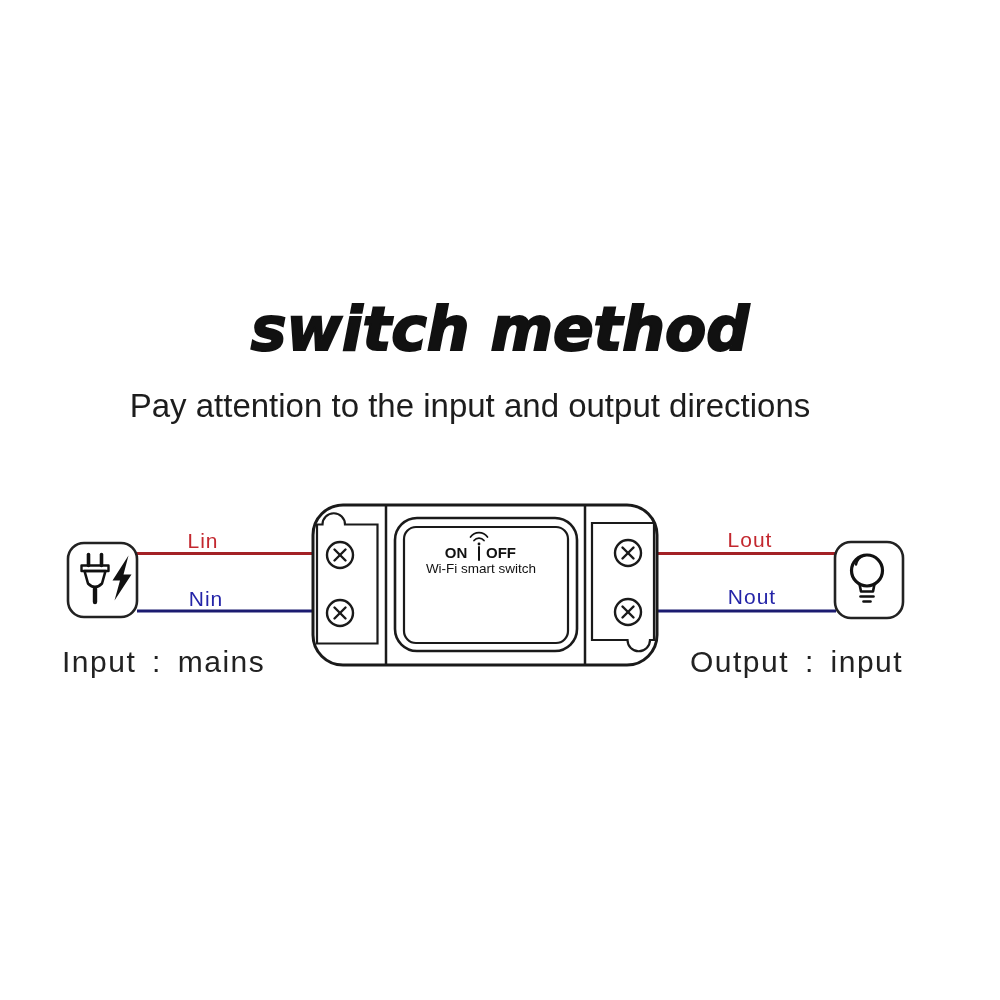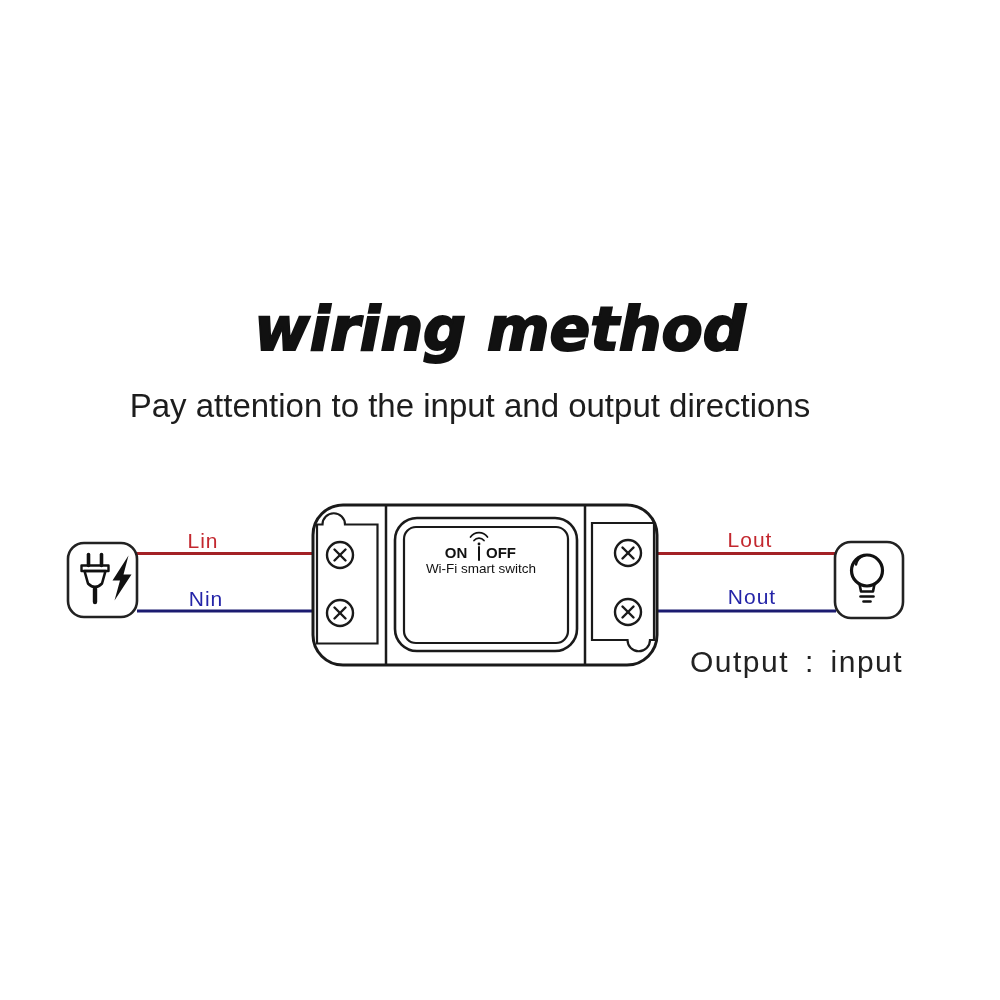--- a/index.html
+++ b/index.html
@@ -27,21 +27,21 @@
   svg text{font-family:"Liberation Sans",sans-serif;}
   .wire-label{font-size:21px;letter-spacing:1px;}
   .onoff{font-size:15px;font-weight:bold;fill:#111;}
   .product{font-size:13.5px;fill:#111;}
 </style>
 </head>
 <body>
 
 <div class="canvas">
 
-  <div class="title">wiring method</div>
+  <div class="title">switch method</div>
   <div class="subtitle">Pay attention to the input and output directions</div>
 
   <svg class="diagram" width="1000" height="1000" viewBox="0 0 1000 1000">
 
     <g>
       <line x1="137" y1="553.5" x2="316" y2="553.5" stroke-width="3" stroke="#a32126"></line>
       <line x1="137" y1="611" x2="316" y2="611" stroke-width="3" stroke="#1b1b70"></line>
     </g>
     <g>
       <line x1="655" y1="553.5" x2="836" y2="553.5" stroke-width="3" stroke="#a32126"></line>
@@ -117,15 +117,16 @@
       <g stroke="#111" fill="none" stroke-linecap="round">
         <circle cx="867" cy="570.5" r="15.5" stroke-width="3.2"></circle>
         <path d="M 856,564.5 A 11.5 11.5 0 0 1 864.5,555.5" stroke-width="2.4"></path>
         <path d="M 859.5,584 L 861,591.5 L 873,591.5 L 874.5,584" stroke-width="2.6" stroke-linejoin="round"></path>
         <line x1="860.5" y1="596.5" x2="873.5" y2="596.5" stroke-width="2.6"></line>
         <line x1="863.5" y1="601.5" x2="870.5" y2="601.5" stroke-width="2.6"></line>
       </g>
     </g>
   </svg>
 
+  <div class="caption input">Input : mains</div>
   <div class="caption output">Output : input</div>
 
 </div>
 
 </body></html>

